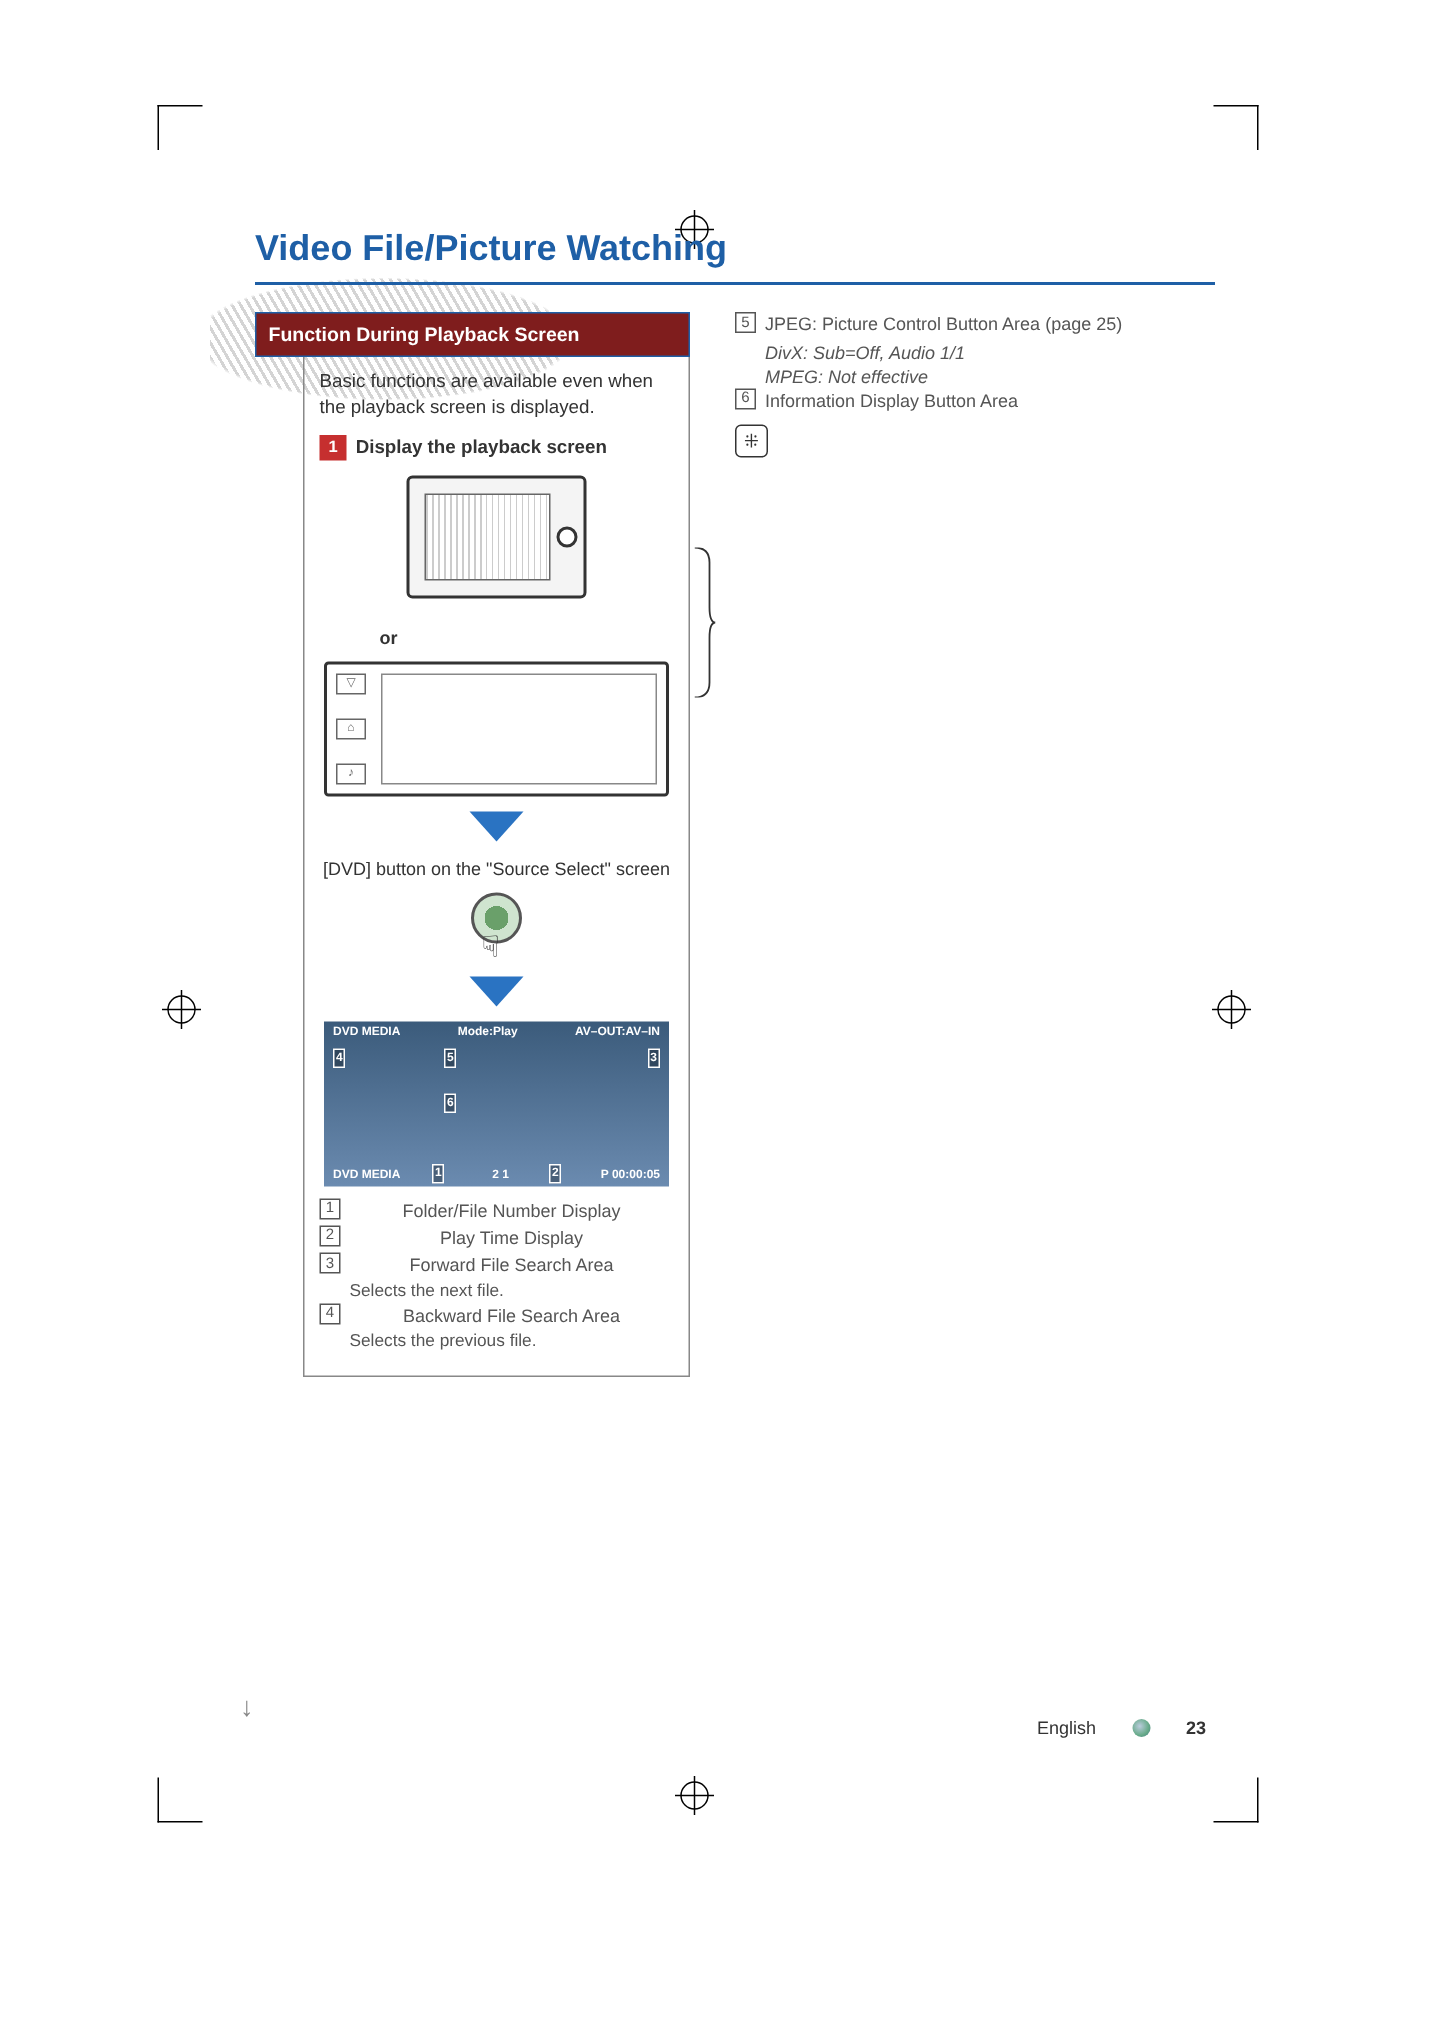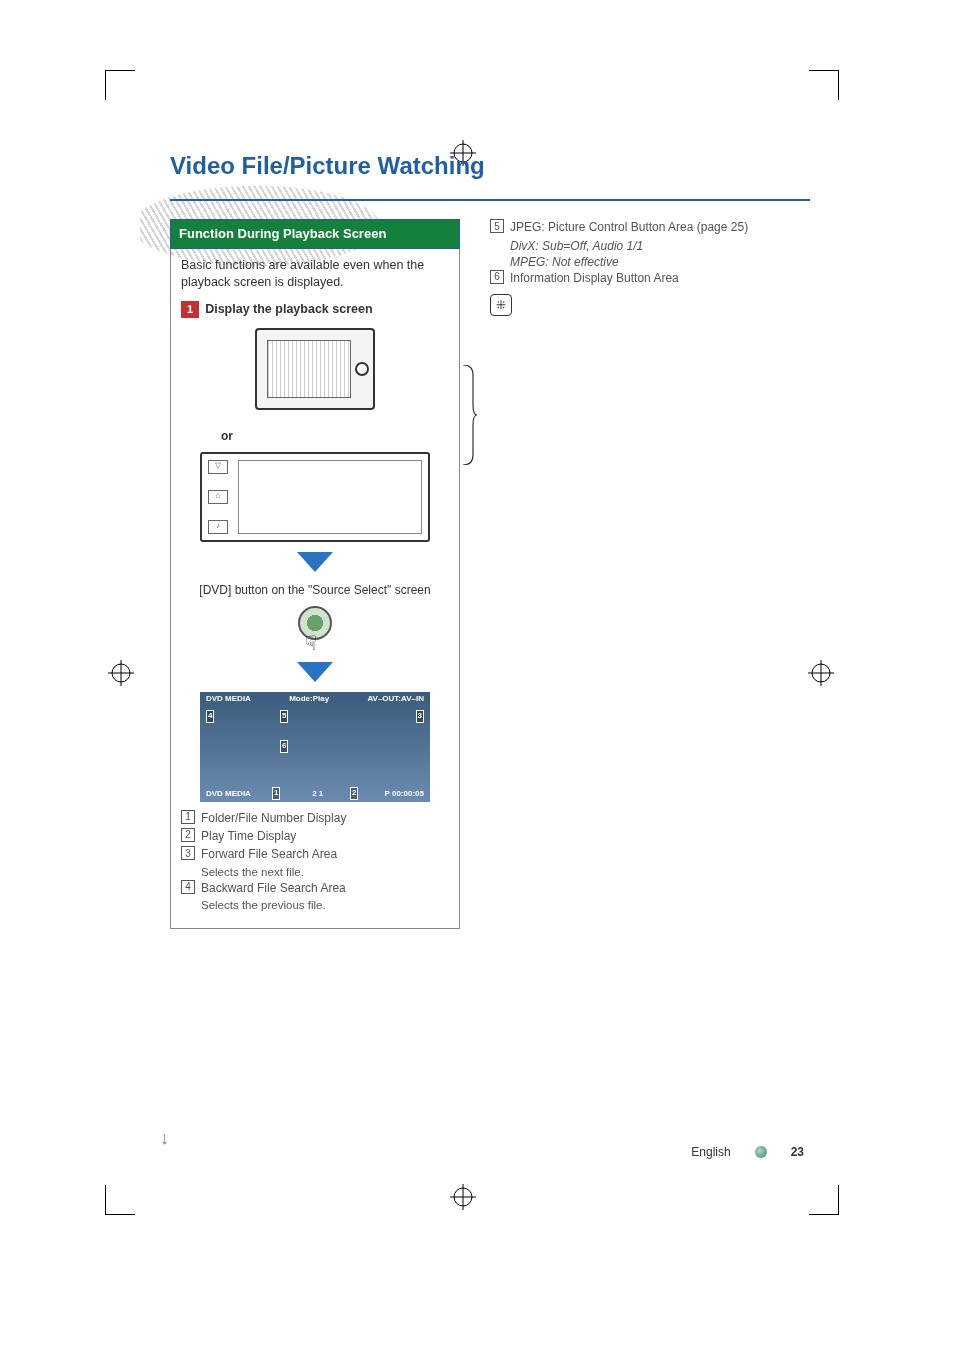--- a/index.html
+++ b/index.html
@@ -36,40 +36,41 @@
     width: 290px; height: 110px;
     background: repeating-linear-gradient(60deg,#d0d0d0 0 2px,#fff 2px 5px);
     -webkit-mask-image: radial-gradient(ellipse 70% 60% at 40% 60%, #000 60%, transparent 62%);
     mask-image: radial-gradient(ellipse 70% 60% at 40% 60%, #000 60%, transparent 62%);
     opacity:.9;
   }
   h1.title {
     font-size: 24px;
     font-weight: bold;
     color: #1e5fa6;
-    margin-bottom: 17px;
+    margin-bottom: 6px;
   }
   .title-rule { height:2px; background:#1e5fa6; width:640px; margin-bottom:18px;}
   .intro { font-size: 13px; color:#333; margin-bottom: 60px; width: 600px;}
   .cols { display:flex; gap: 30px;}
   .col-left { width: 290px; }
   .col-right { width: 300px; }
   .fn-header {
-    background:#15803d;
+    background:#7f1d1d;
     color:#fff;
     font-weight:bold;
     font-size:13px;
     padding:5px 8px;
     border:1px solid #1e5fa6;
   }
   .fn-body {
     border:1px solid #888;
     border-top:none;
     padding:8px 10px 14px;
     font-size:12.5px;
+    margin-left:32px;
   }
   .step-line { margin-top:10px; display:flex; align-items:center; gap:6px;}
   .step-num {
     background:#c62f2f; color:#fff; font-weight:bold;
     font-size:11px; padding:1px 6px;
   }
   .step-text { font-weight:bold; font-size:12.5px;}
   .device {
     margin: 10px auto 0;
     width: 120px; height: 82px;
@@ -120,21 +121,21 @@
   .playback .b5 { left:80px; top:18px;}
   .playback .b6 { left:80px; top:48px;}
   .playback .b1 { left:72px; bottom:2px;}
   .playback .b2 { left:150px; bottom:2px;}
   .playback .bot { position:absolute; bottom:2px; left:6px; right:6px; display:flex;
     justify-content:space-between; font-weight:bold;}
   .legend { font-size:12px; color:#555; margin-top:8px;}
   .legend .row { display:flex; gap:6px; margin-bottom:2px;}
   .legend .num { width:14px; height:14px; border:1px solid #555; font-size:10px;
     display:flex; align-items:center; justify-content:center; flex:0 0 14px;}
-  .legend .txt { flex:1; }
+  .legend .txt { flex:1;text-align:center; }
   .legend .sub { margin-left:20px; font-size:11.5px;}
   .right-item { display:flex; gap:6px; font-size:12px; color:#555; margin-bottom:2px;}
   .right-item .num { width:14px; height:14px; border:1px solid #555; font-size:10px;
     display:flex; align-items:center; justify-content:center; flex:0 0 14px;}
   .right-sub { margin-left:20px; font-size:12px; color:#555;font-style:italic;}
   .note-icon { width:22px; height:22px; border:1px solid #333; border-radius:4px;
     display:flex; align-items:center; justify-content:center; font-size:12px; margin:8px 0 4px;}
   .note-text { font-size:11.5px; color:#555; margin-left:8px; text-indent:-6px; padding-left:6px;}
   .note-text::before { content:"• "; }
   .bracket {

